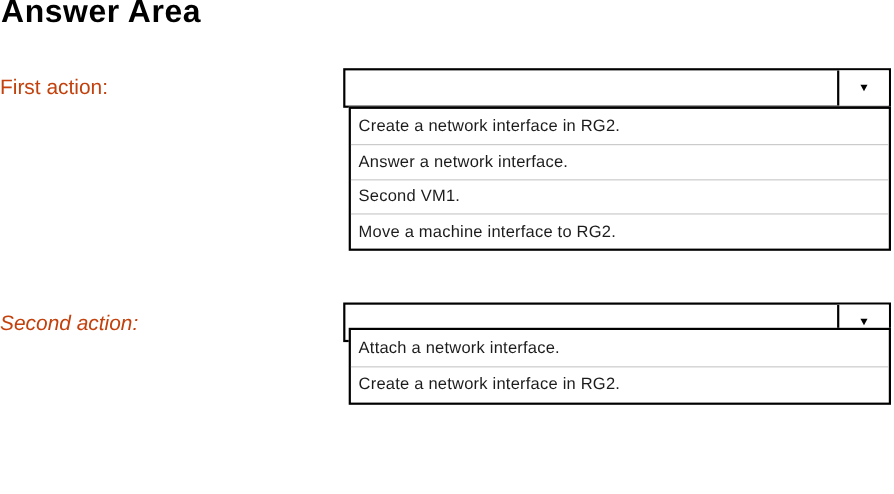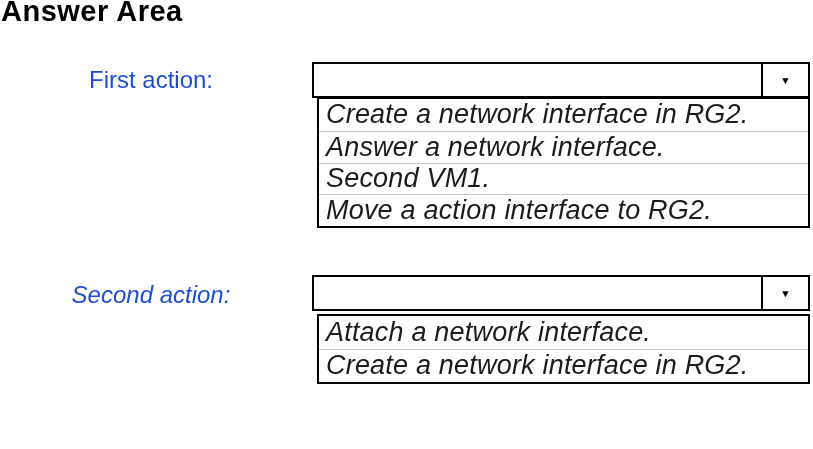--- a/index.html
+++ b/index.html
@@ -24,24 +24,24 @@
     line-height: 34px;
     font-weight: 700;
     letter-spacing: 0.5px;
     color: #000000;
     white-space: nowrap;
   }
   .q-label {
     position: absolute;
     left: 0;
     width: 302px;
-    text-align: center;
-    font-size: 24px;
+    text-align: left;
+    font-size: 19px;
     line-height: 24px;
-    color: #1d4ed8;
+    color: #c2410c;
     white-space: nowrap;
   }
   #label1 { top: 68px; }
   #label2 { top: 283px; font-style: italic; }
 
   .dropdown {
     position: absolute;
     left: 312px;
     width: 498px;
     height: 36px;
@@ -79,32 +79,31 @@
 
   .options {
     position: absolute;
     left: 317px;
     width: 493px;
     box-sizing: border-box;
     border: 2px solid #000000;
     background: #ffffff;
   }
   #opts1 { top: 97px; }
-  #opts2 { top: 314px; }
+  #opts2 { top: 298px; }
   .option {
     box-sizing: border-box;
     padding-left: 7px;
-    font-size: 27px;
+    font-size: 15px;
     letter-spacing: 0.2px;
     display: flex;
     align-items: center;
     border-top: 1px solid #c6c6c6;
     white-space: nowrap;
     overflow: hidden;
-    font-style: italic;
   }
   .option:first-child { border-top: none; }
   #opts1 .option { height: 31.75px; }
   #opts2 .option { height: 32.75px; }
 </style>
 </head>
 <body>
 
 <div>
 
@@ -116,21 +115,21 @@
     <div class="dd-value"></div>
     <div class="dd-arrow">
       <span class="arrow-glyph">▼</span>
     </div>
   </div>
 
   <div class="options" id="opts1">
     <div class="option">Create a network interface in RG2.</div>
     <div class="option">Answer a network interface.</div>
     <div class="option">Second VM1.</div>
-    <div class="option">Move a action interface to RG2.</div>
+    <div class="option">Move a machine interface to RG2.</div>
   </div>
 
   <div class="q-label" id="label2">Second action:</div>
 
   <div class="dropdown" id="dd2">
     <div class="dd-value"></div>
     <div class="dd-arrow">
       <span class="arrow-glyph">▼</span>
     </div>
   </div>

